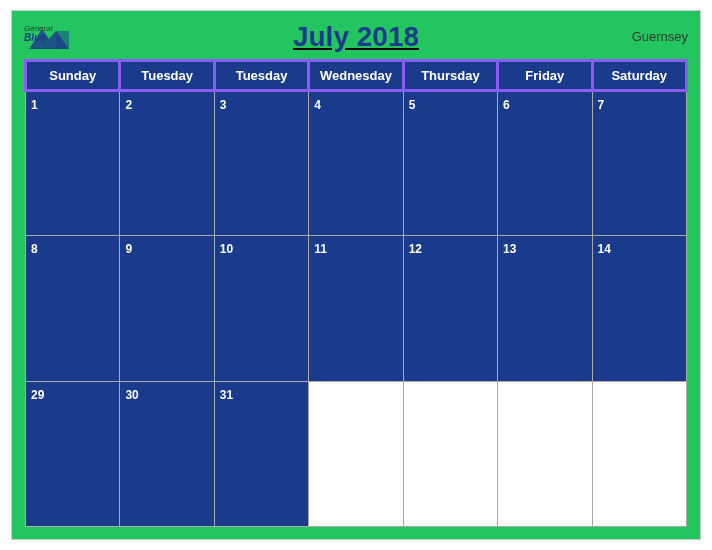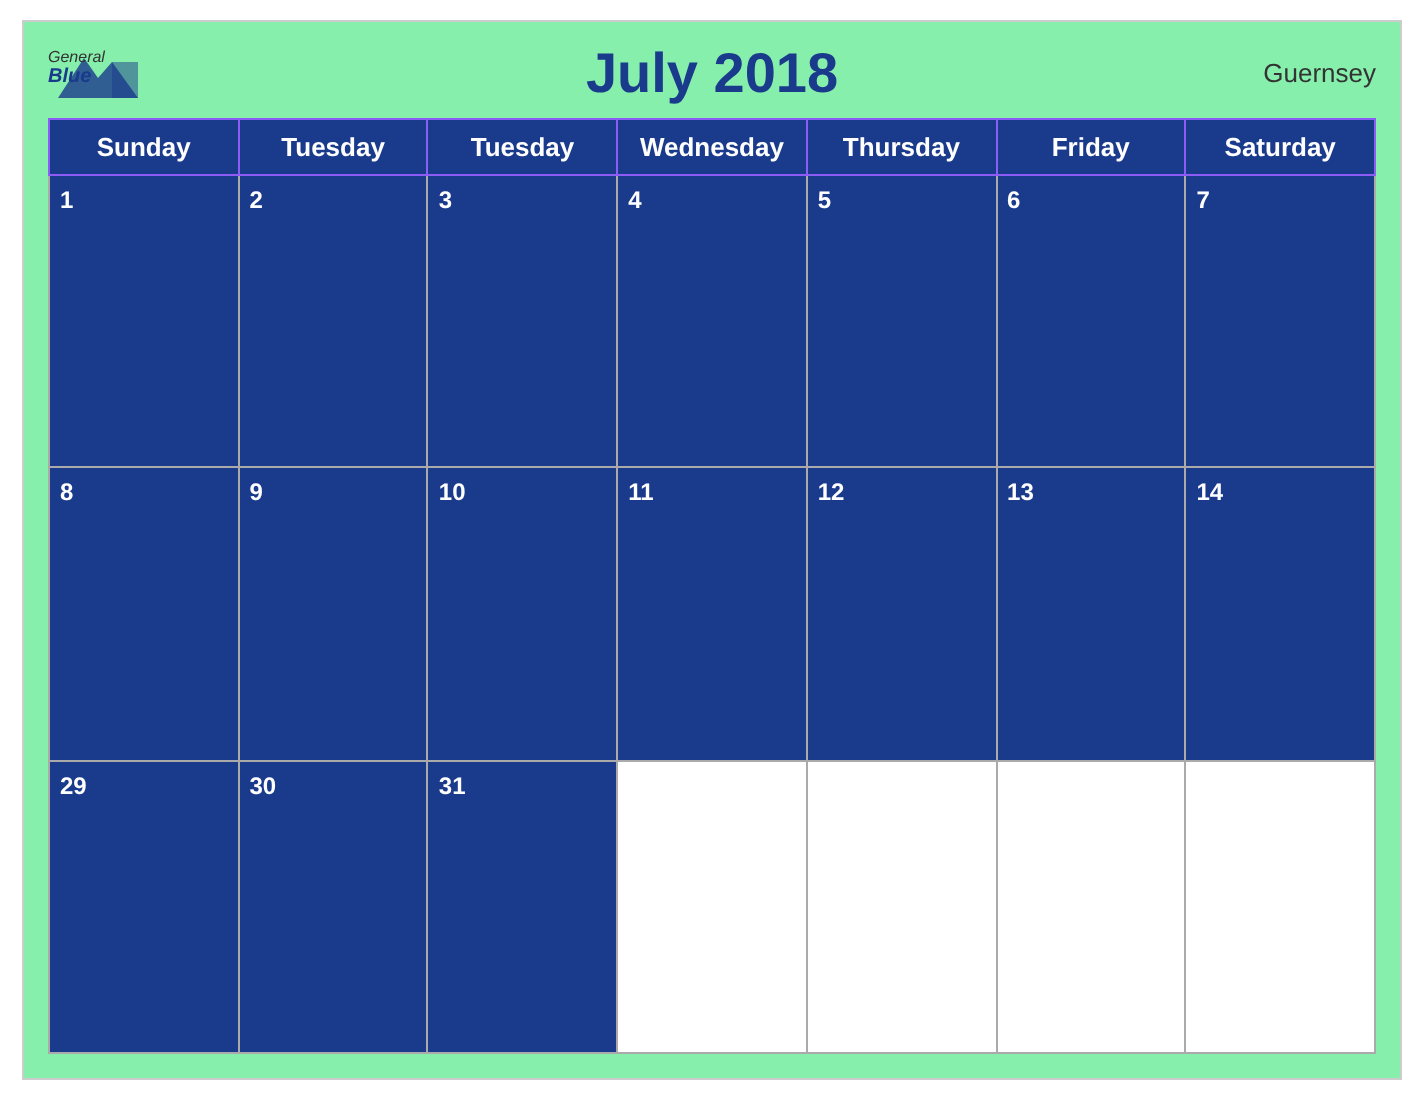--- a/index.html
+++ b/index.html
@@ -8,21 +8,21 @@
       background: #fff;
       width: 712px;
       height: 550px;
       display: flex;
       align-items: center;
       justify-content: center;
     }
     .calendar-wrapper {
       width: 690px;
       height: 530px;
-      background: #86efac;
+      background: #22c55e;
       border: 1px solid #ccc;
       display: flex;
       flex-direction: column;
       padding: 10px 12px 12px 12px;
     }
     .calendar-header {
       display: flex;
       align-items: flex-start;
       justify-content: center;
       position: relative;
@@ -31,20 +31,21 @@
     .logo-area {
       position: absolute;
       left: 0;
       top: 0;
       display: flex;
       flex-direction: column;
       align-items: center;
     }
     .title-area {
       text-align: center;
+      text-decoration: underline;
     }
     .title-area h1 {
       font-size: 28px;
       color: #1a3a8c;
       font-weight: bold;
     }
     .region-label {
       position: absolute;
       right: 0;
       top: 8px;
@@ -57,21 +58,21 @@
       border-collapse: collapse;
       flex: 1;
     }
     .calendar-table thead tr th {
       background-color: #1a3a8c;
       color: #fff;
       font-size: 13px;
       font-weight: bold;
       padding: 6px 4px;
       text-align: center;
-      border: 1px solid #8b5cf6;
+      border: 3px solid #8b5cf6;
     }
     .calendar-table tbody tr td {
       border: 1px solid #aaa;
       vertical-align: top;
       padding: 3px 5px;
       height: 72px;
       width: calc(100% / 7);
     }
     .calendar-table tbody tr td.blue-bg {
       background-color: #1a3a8c;

